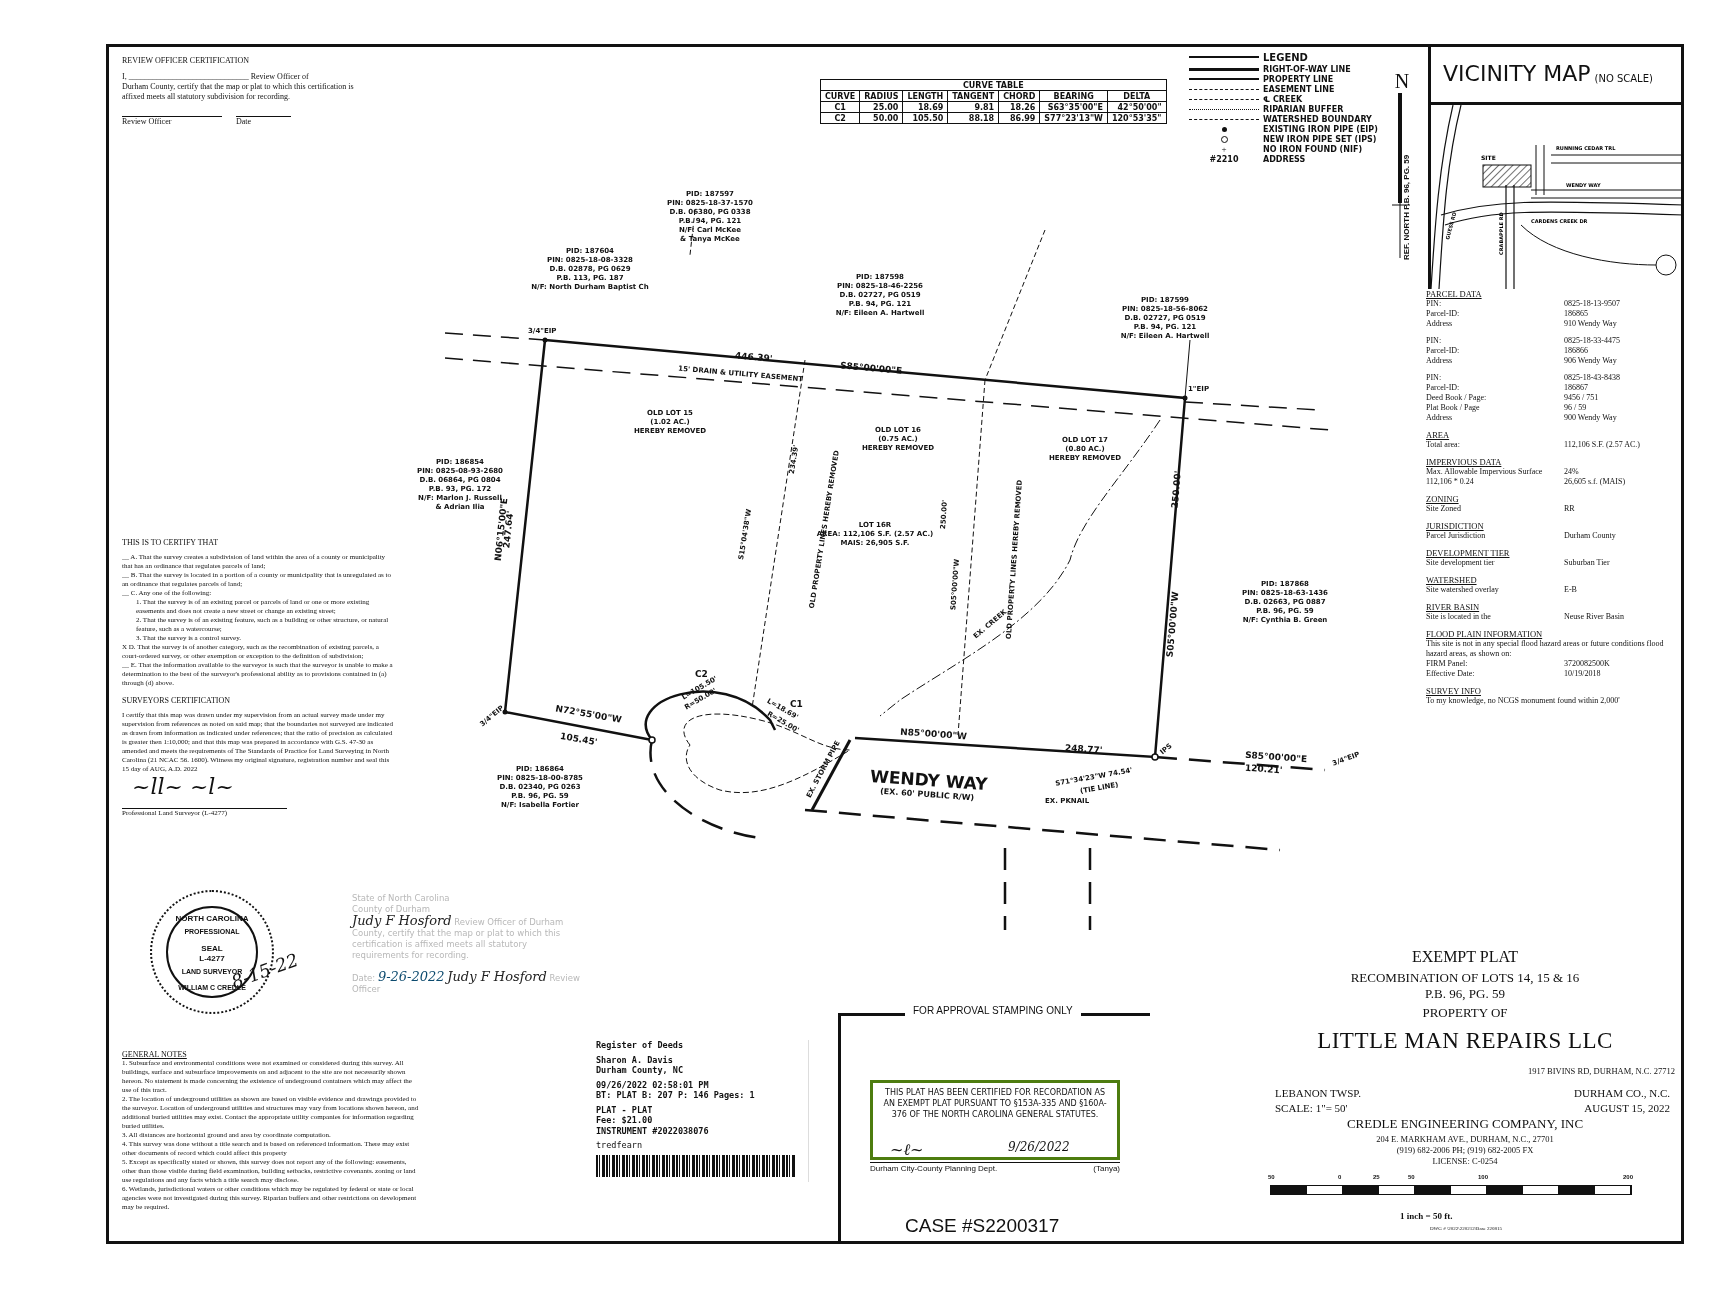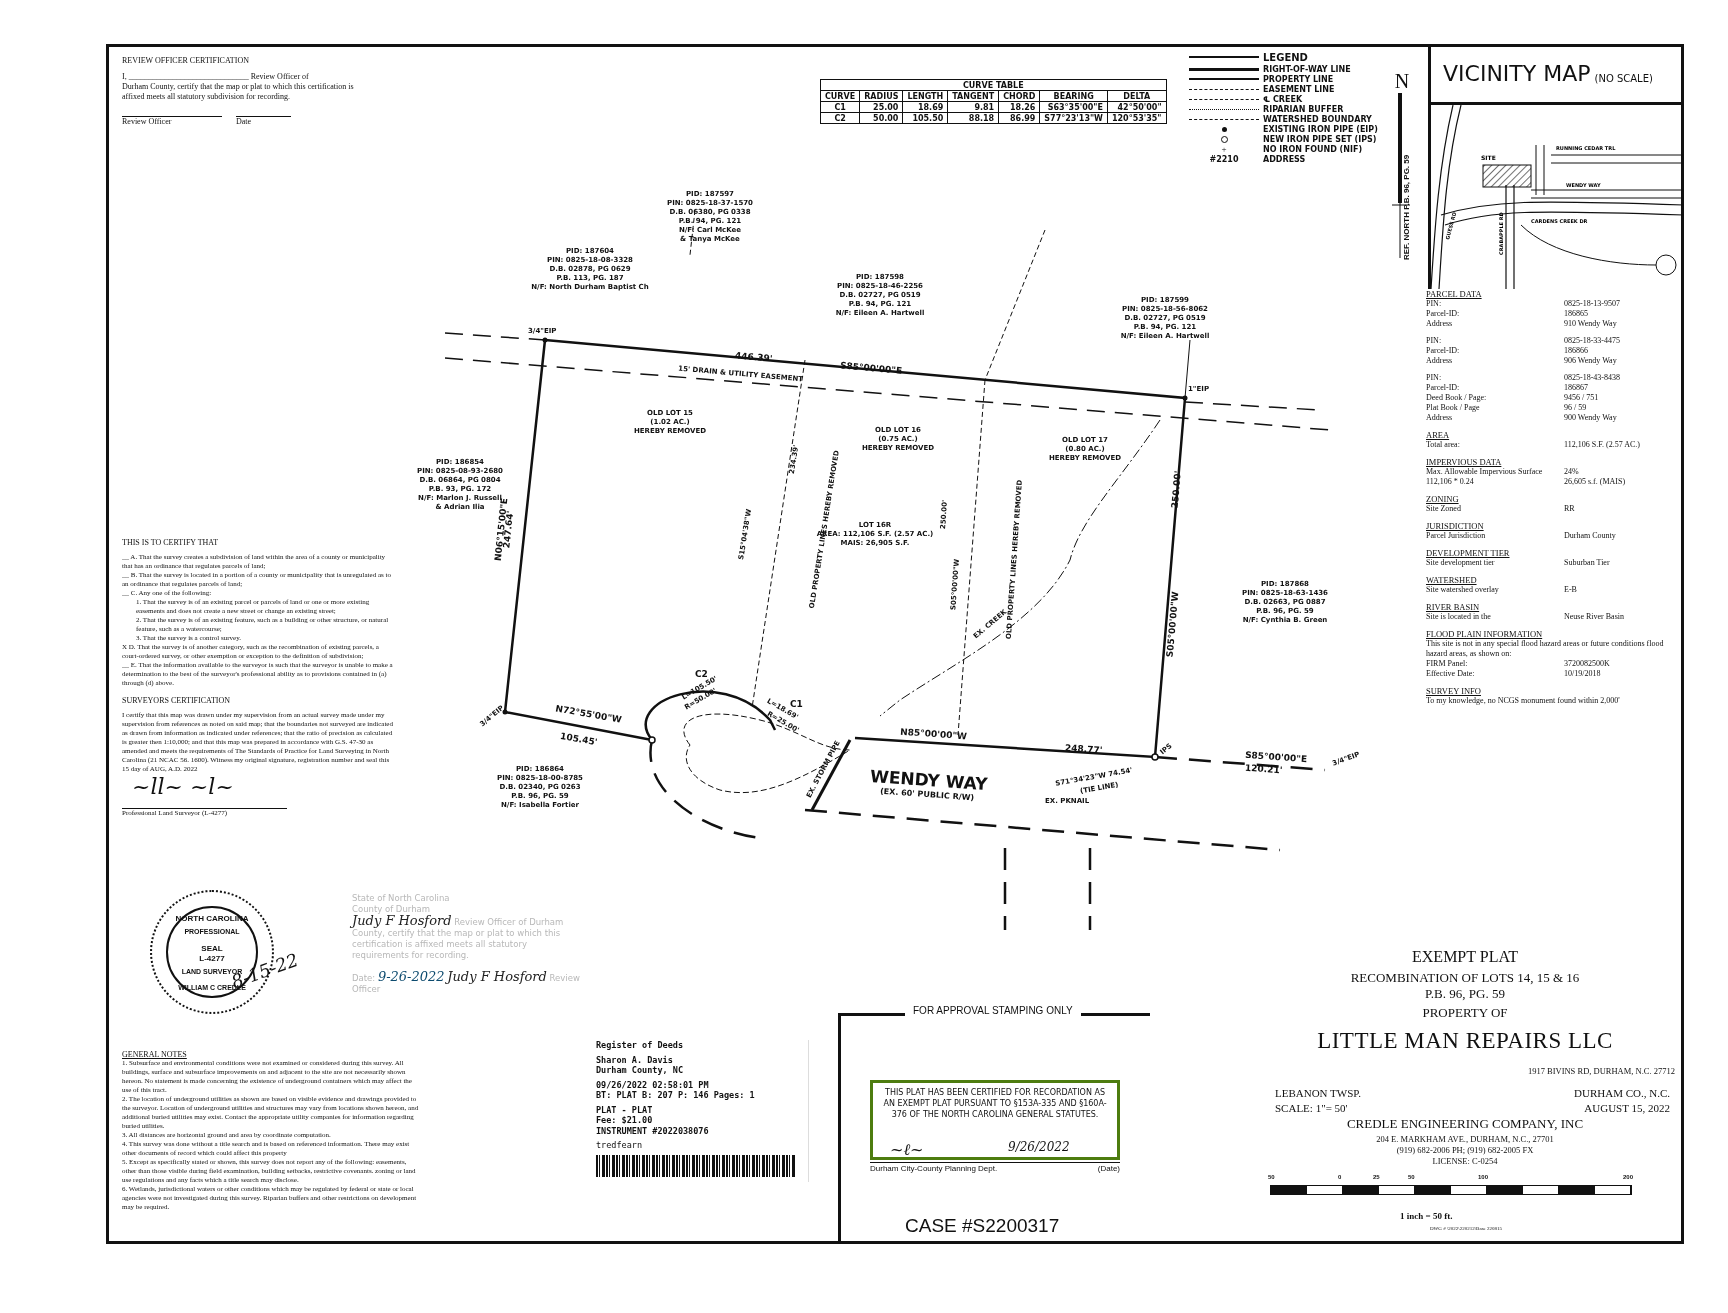--- a/index.html
+++ b/index.html
@@ -527,21 +527,21 @@
 <div class="abs sans" style="left:905px;top:1005px;background:#fff;padding:0 8px;font-size:10px;">FOR APPROVAL STAMPING ONLY</div>
 <div class="cert-box">
   <div style="padding:0 6px;">THIS PLAT HAS BEEN CERTIFIED FOR RECORDATION AS AN EXEMPT PLAT PURSUANT TO §153A-335 AND §160A-376 OF THE NORTH CAROLINA GENERAL STATUTES.</div>
 </div>
 <div class="abs" style="left:870px;top:1140px;width:250px;border-bottom:1px solid #111;height:22px;">
   <span class="sig abs" style="left:118px;top:0;font-size:12px;margin-left:20px;">9/26/2022</span>
   <span class="sig abs" style="left:20px;top:0;font-size:16px;">~ℓ~</span>
 </div>
 <div class="abs sans" style="left:870px;top:1164px;width:250px;font-size:8px;display:flex;justify-content:space-between;">
   <span>Durham City-County Planning Dept.</span>
-  <span>(Date)</span>
+  <span>(Tanya)</span>
 </div>
 <div class="abs sans" style="left:905px;top:1215px;font-size:19px;">CASE #S2200317</div>
 
 <div class="tb serif" style="top:948px;font-size:16px;">EXEMPT PLAT</div>
 <div class="tb serif" style="top:970px;font-size:13px;">RECOMBINATION OF LOTS 14, 15 &amp; 16</div>
 <div class="tb serif" style="top:986px;font-size:13px;">P.B. 96, PG. 59</div>
 <div class="tb serif" style="top:1005px;font-size:13px;">PROPERTY OF</div>
 <div class="tb serif" style="top:1028px;font-size:23px;letter-spacing:0.5px;">LITTLE MAN REPAIRS LLC</div>
 <div class="tb serif" style="top:1066px;font-size:8.5px;text-align:right;">1917 BIVINS RD, DURHAM, N.C. 27712</div>
 <div class="abs serif" style="left:1275px;top:1087px;width:395px;display:flex;justify-content:space-between;font-size:11px;">

